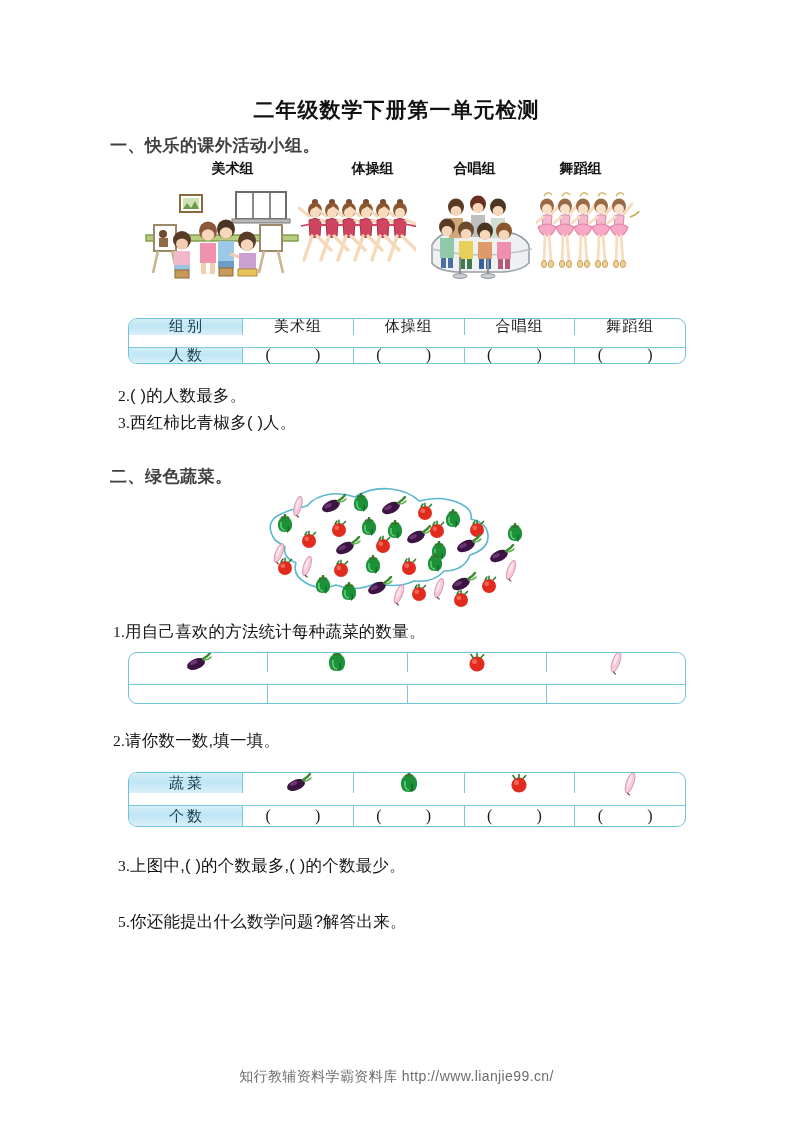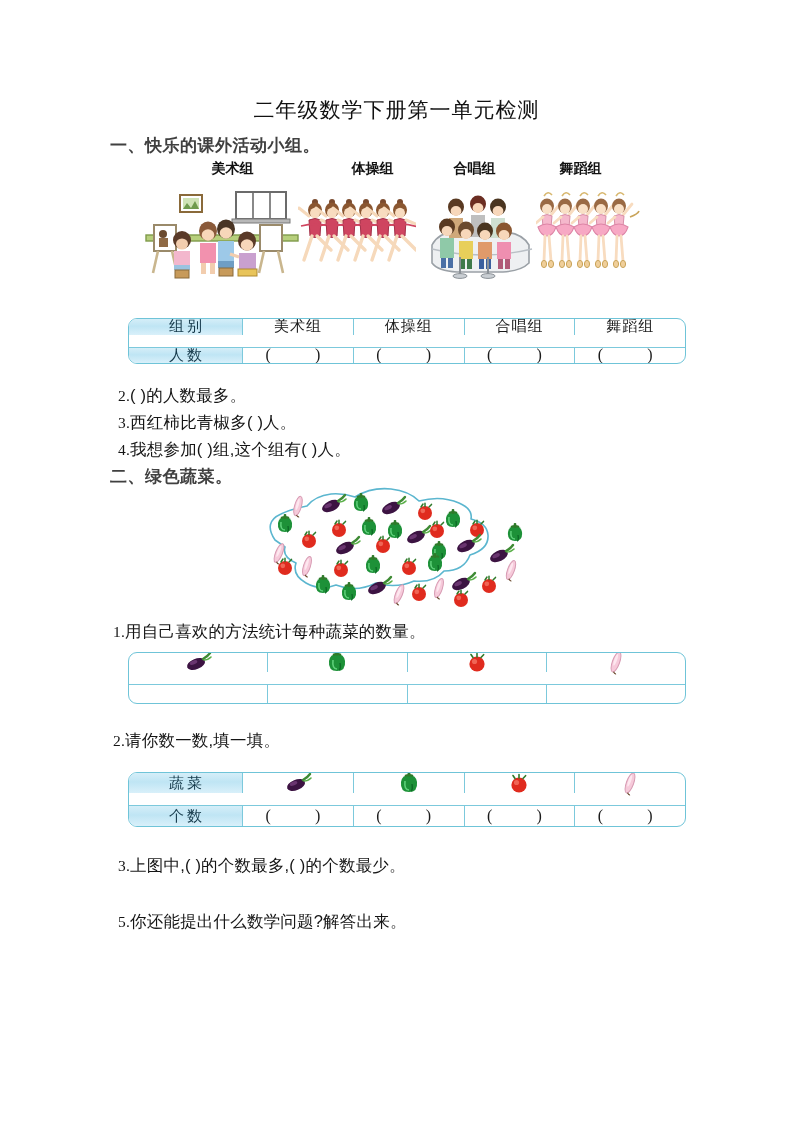--- a/index.html
+++ b/index.html
@@ -24,21 +24,21 @@
   }
 
   
   .doc-title {
     position: absolute;
     left: 0; top: 96px;
     width: 793px;
     text-align: center;
     font-family: "Liberation Serif", "DejaVu Serif", serif;
     font-size: 21px;
-    font-weight: 400;
+    font-weight: 700;
     letter-spacing: 1px;
     color: #111;
   }
 
   
   .q-line {
     position: absolute;
     font-size: 16.5px;
     line-height: 1.25;
     color: #151515;
@@ -362,23 +362,20 @@
           <span class="paren">(      )</span>
         </div>
     </div>
   </div>
 
   <div class="q-line" style="left:118px; top:385px;">
     <span class="q-num">2.</span><span>(            )的人数最多。</span>
   </div>
   <div class="q-line" style="left:118px; top:412px;">
     <span class="q-num">3.</span><span>西红柿比青椒多(      )人。</span>
-  </div>
-  <div class="q-line" style="left:118px; top:439px;">
-    <span class="q-num">4.</span><span>我想参加(            )组,这个组有(      )人。</span>
   </div>
 
   <div class="sec-head" style="left:110px; top:465px;">二、绿色蔬菜。</div>
 
   <div class="blob">
     <svg width="305" height="135" viewBox="0 0 305 135">
       <defs>
         <g id="eggplant">
           <ellipse cx="0" cy="0" rx="9.5" ry="5.2" fill="#3c1342" transform="rotate(-25)"></ellipse>
           <ellipse cx="-2.5" cy="-1.5" rx="4" ry="2" fill="#6a3570" transform="rotate(-25)"></ellipse>
@@ -573,14 +570,15 @@
     </div>
   </div>
 
   <div class="q-line" style="left:118px; top:855px;">
     <span class="q-num">3.</span><span>上图中,(          )的个数最多,(          )的个数最少。</span>
   </div>
   <div class="q-line" style="left:118px; top:911px;">
     <span class="q-num">5.</span><span>你还能提出什么数学问题?解答出来。</span>
   </div>
 
+  <div class="footer">知行教辅资料学霸资料库 http://www.lianjie99.cn/</div>
 
 </div>
 
 </body></html>

